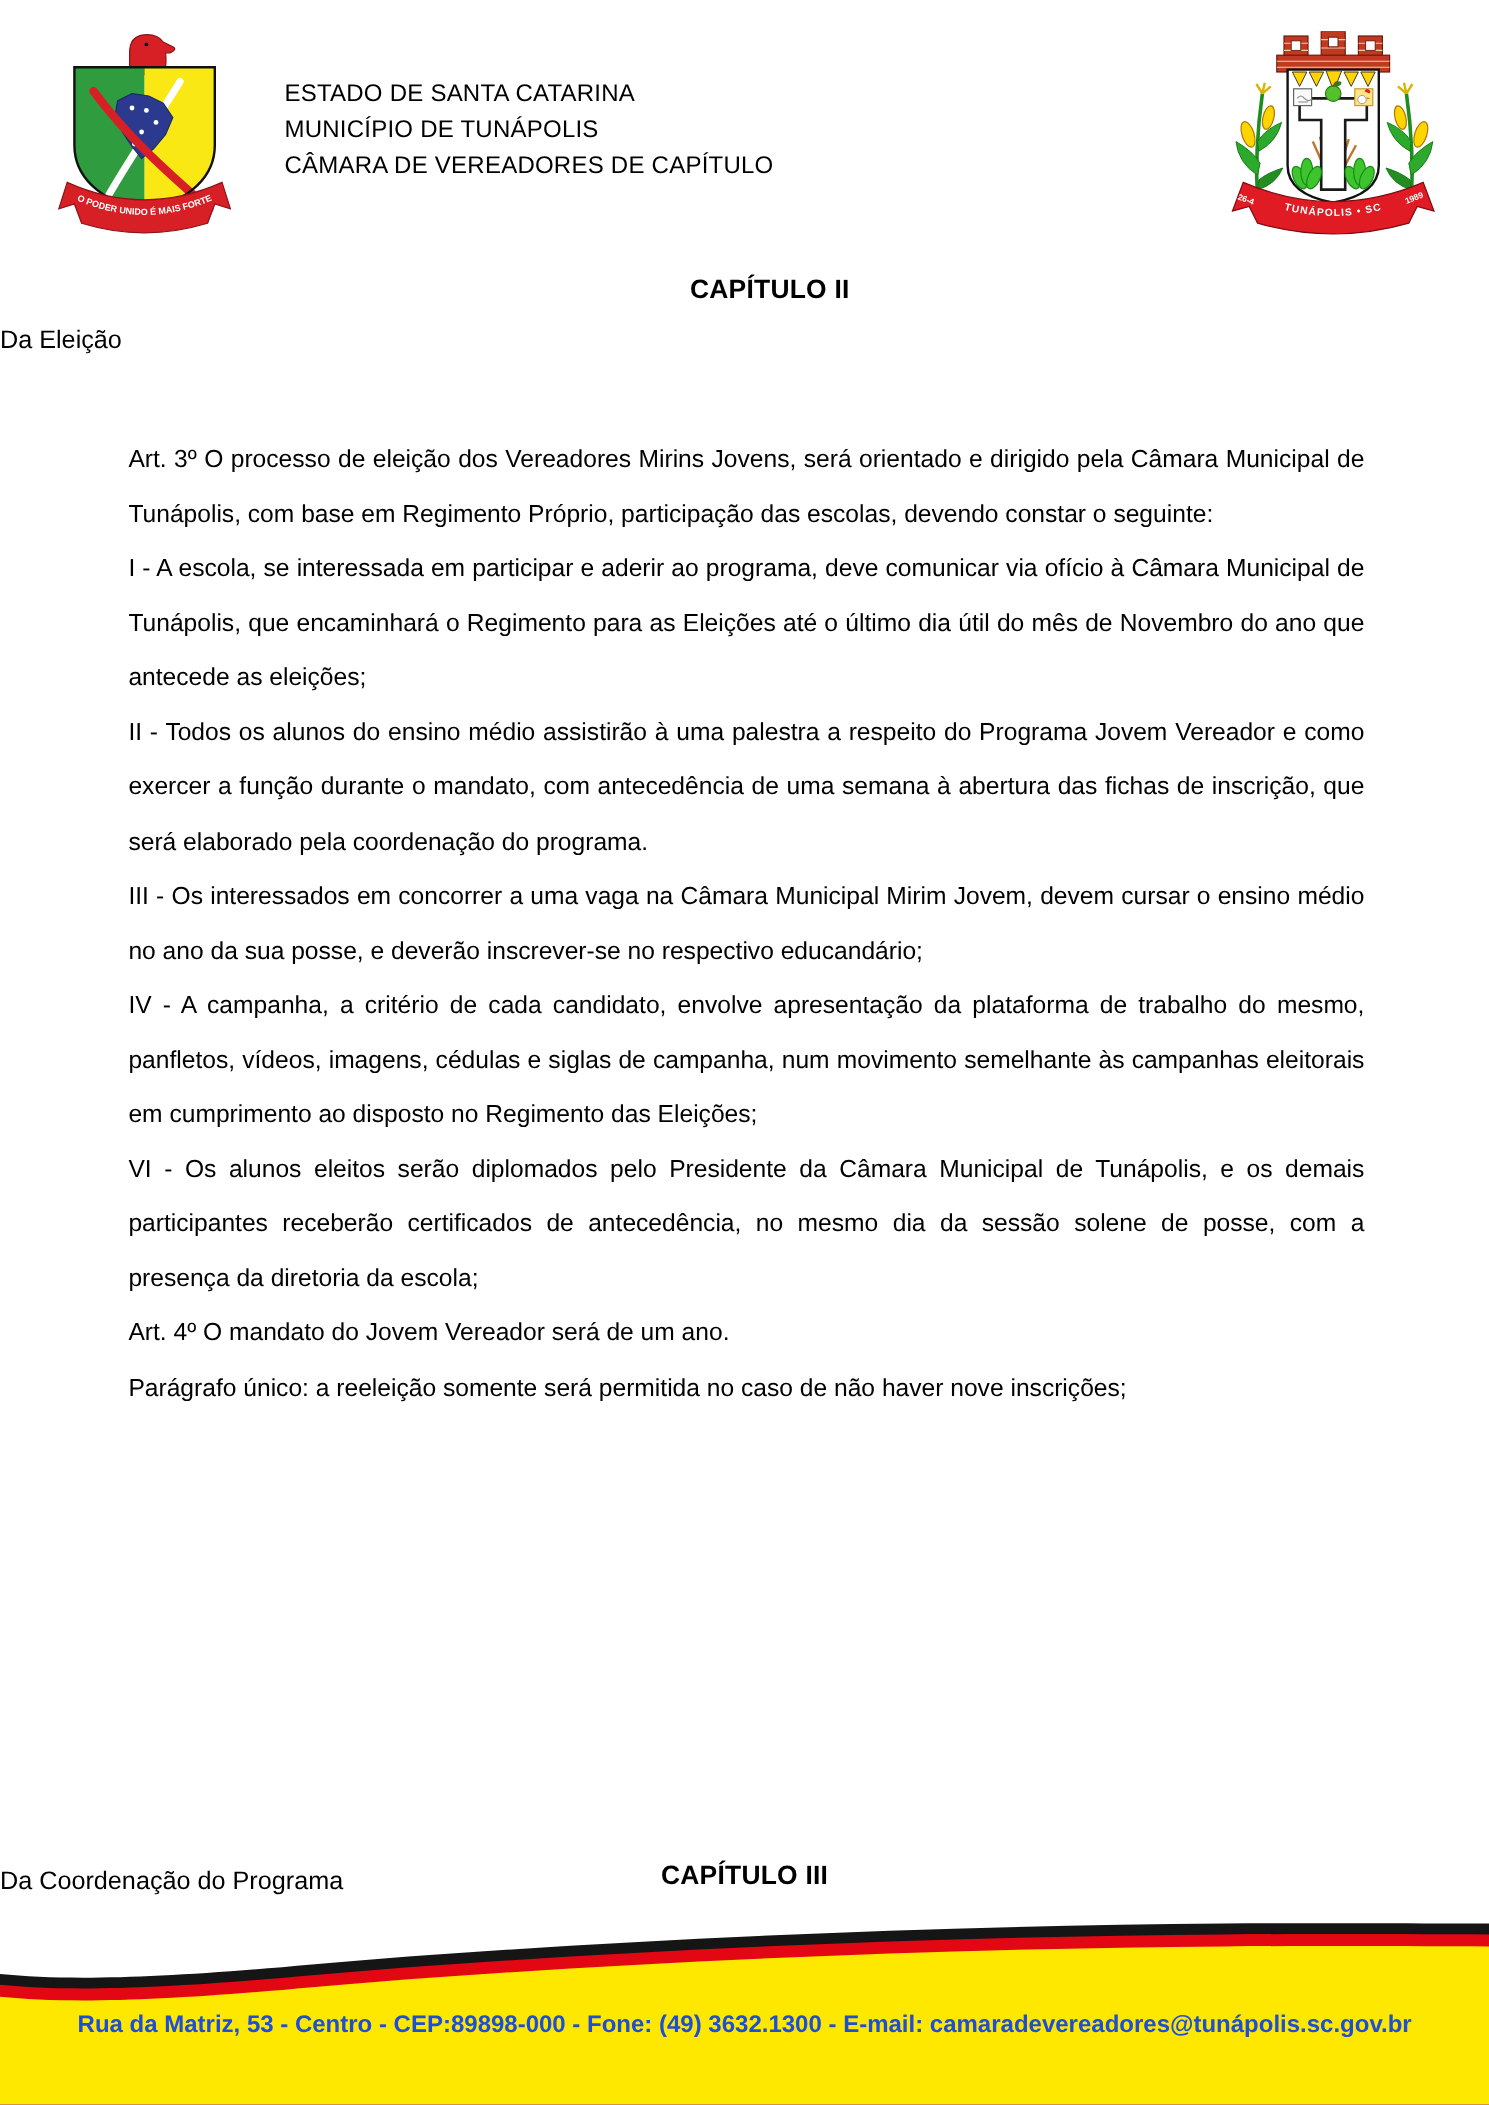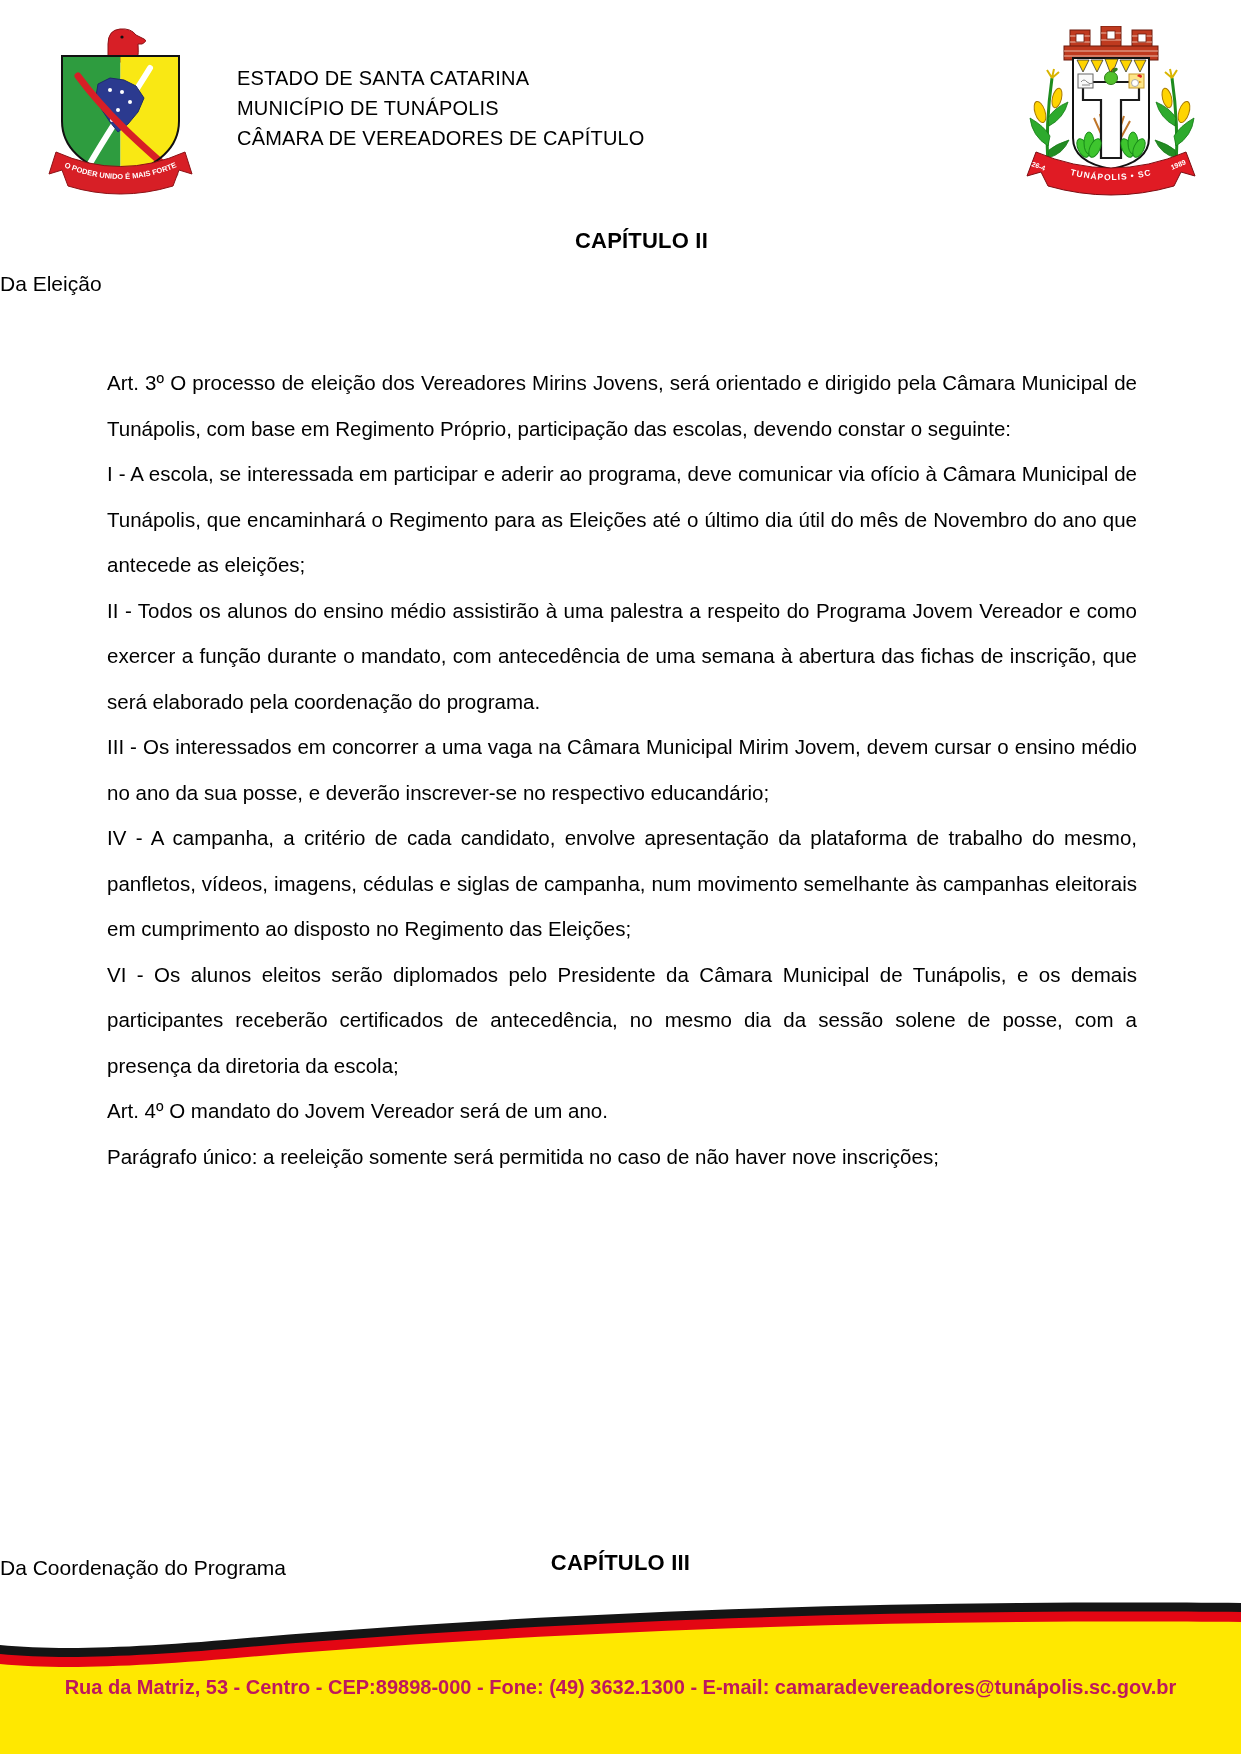--- a/index.html
+++ b/index.html
@@ -24,21 +24,21 @@
   #title3{top:1550px;} #subtitle3{top:1556px;}
   .body-text{
     position:absolute;left:107px;top:360px;width:1030px;
     font-size:20.5px;line-height:45.5px;text-align:justify;
   }
   .body-text p{margin:0;padding:0;}
   .footer{position:absolute;left:0;bottom:0;width:1241px;height:180px;}
   .footer svg{position:absolute;left:0;top:0;}
   .footer-address{
     position:absolute;left:0;top:102px;width:100%;text-align:center;
-    font-size:20px;font-weight:bold;color:#be185d;letter-spacing:0px;
+    font-size:20px;font-weight:bold;color:#1d4ed8;letter-spacing:0px;
   }
 </style>
 </head>
 <body>
 
 <div class="arms-left">
   <svg width="145" height="172" viewBox="0 0 145 172">
 
     <path d="M60,36 L60,18 Q60,4 72,3 Q83,2 88,9 L96,13 Q100,15 94,18 L90,18 Q91,26 89,36 Z" fill="#d71f26" stroke="#8c1216" stroke-width="1"></path>
     <circle cx="74" cy="11" r="1.6" fill="#111"></circle>

